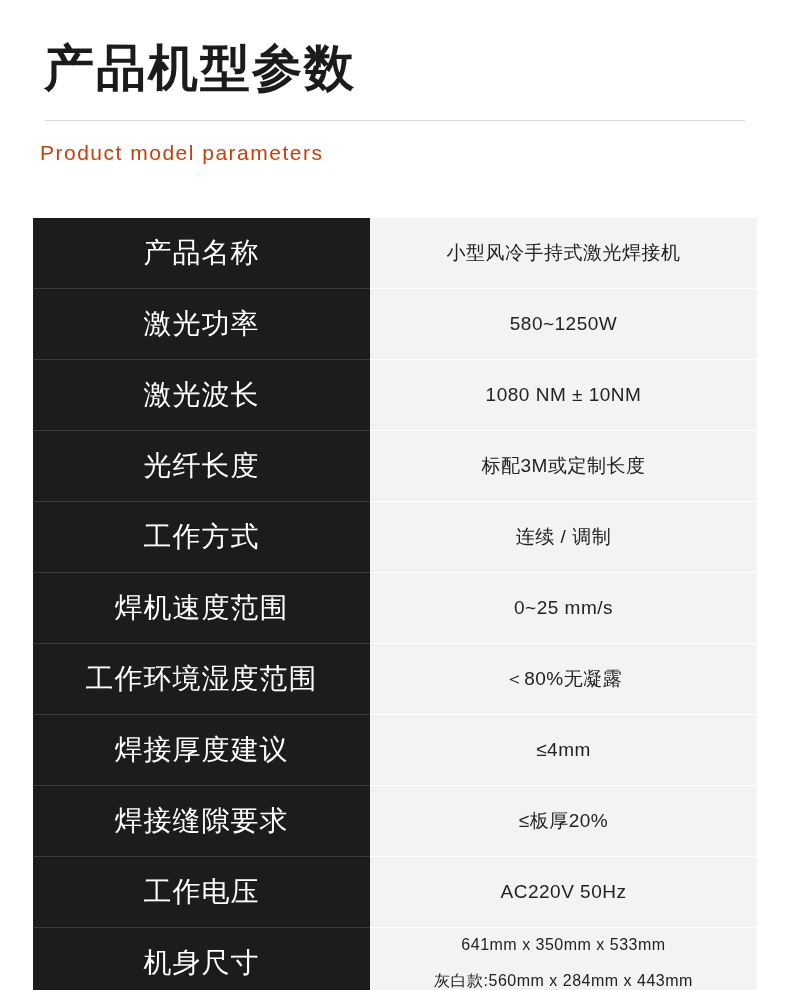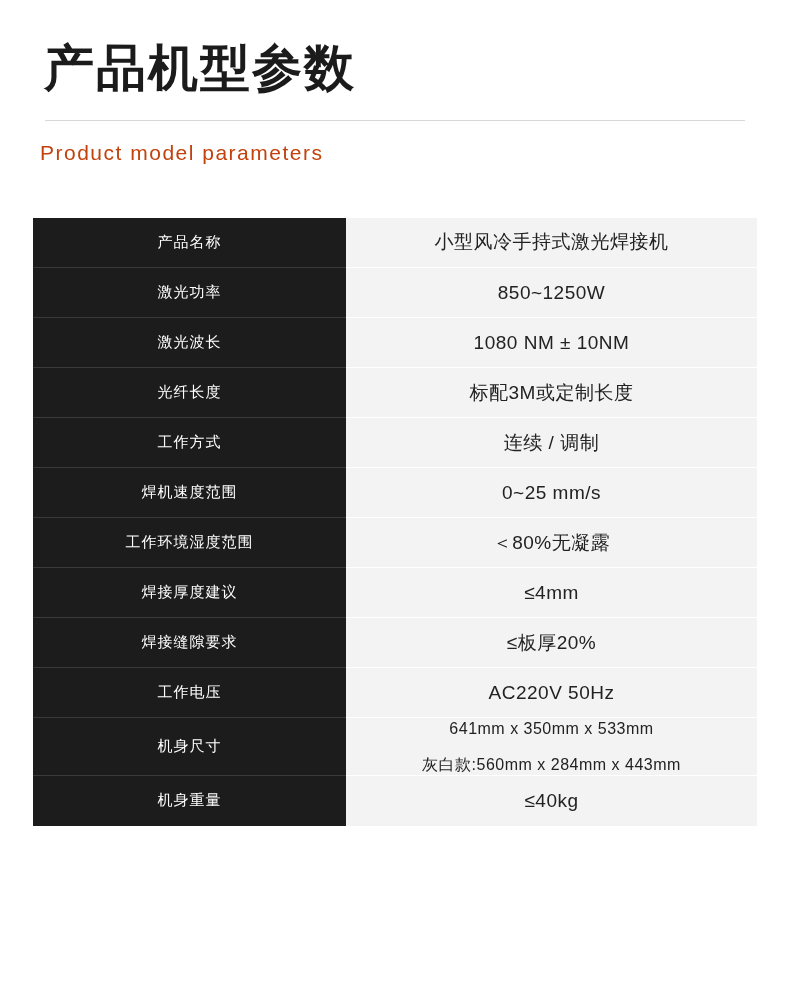--- a/index.html
+++ b/index.html
@@ -56,24 +56,24 @@
   }
   table.spec tr {
     height: 50px;
   }
   td.label {
     width: 305px;
     background: #1c1c1c;
     color: #ffffff;
     text-align: center;
     vertical-align: middle;
-    font-size: 15px;
+    font-size: 28px;
     letter-spacing: 1px;
     border-bottom: 1px solid #3a3a3a;
-    padding: 4px;
+    padding: 16px;
   }
   td.value {
     background: #f3f3f3;
     color: #222222;
     text-align: center;
     vertical-align: middle;
     font-size: 19px;
     letter-spacing: 0.5px;
     border-bottom: 1px solid #ffffff;
     padding: 0 8px;
@@ -108,21 +108,21 @@
     <table class="spec">
       <tbody>
 
         <tr>
           <td class="label">产品名称</td>
           <td class="value">小型风冷手持式激光焊接机</td>
         </tr>
 
         <tr>
           <td class="label">激光功率</td>
-          <td class="value">850~1250W</td>
+          <td class="value">580~1250W</td>
         </tr>
 
         <tr>
           <td class="label">激光波长</td>
           <td class="value">1080 NM ± 10NM</td>
         </tr>
 
         <tr>
           <td class="label">光纤长度</td>
           <td class="value">标配3M或定制长度</td>

